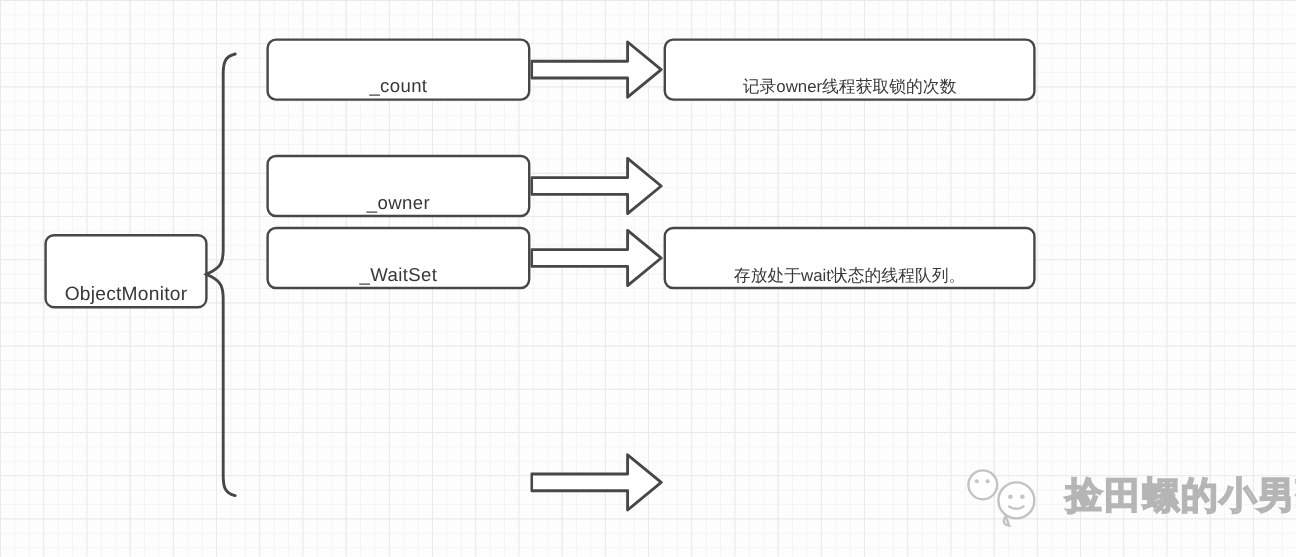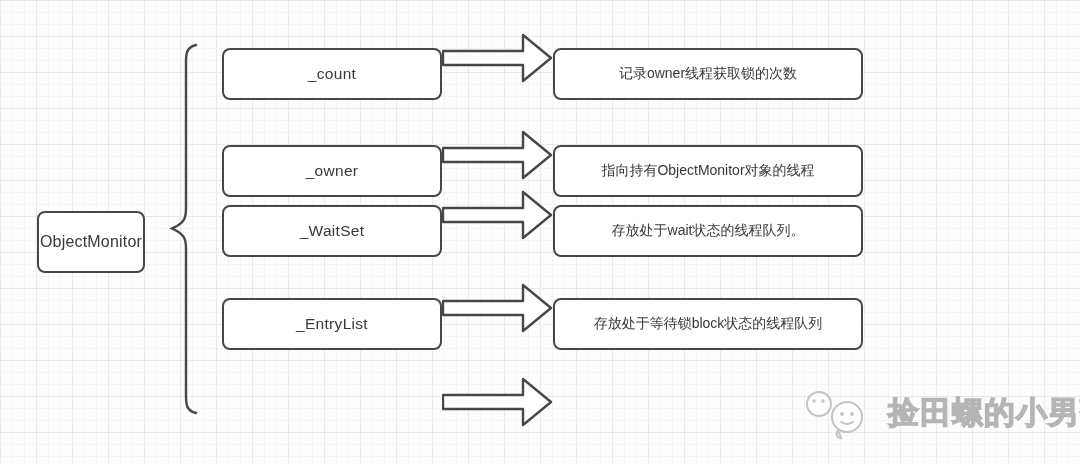--- a/index.html
+++ b/index.html
@@ -21,26 +21,25 @@
     background-image:
       linear-gradient(to right, var(--grid-major) 1px, transparent 1px),
       linear-gradient(to bottom, var(--grid-major) 1px, transparent 1px),
       linear-gradient(to right, var(--grid-minor) 1px, transparent 1px),
       linear-gradient(to bottom, var(--grid-minor) 1px, transparent 1px);
     background-size:36px 36px,36px 36px,12px 12px,12px 12px;
   }
   .box{
     position:absolute;box-sizing:border-box;
     background:#fff;border:2.4px solid var(--border);border-radius:8px;
-    display:flex;align-items:center;justify-content:center;
+    display:flex;align-items:flex-end;justify-content:center;
     color:var(--text);
-    margin-top:16px;
   }
   .root-box{
-    left:37px;top:195px;width:108px;height:62px;
+    left:37px;top:195px;width:136px;height:62px;
     font-size:16px;letter-spacing:0.2px;
   }
   .brace{position:absolute;left:165px;top:40px;width:36px;height:378px;}
   .brace path{fill:none;stroke:var(--border);stroke-width:2.4;stroke-linecap:round;}
   .row{position:absolute;left:0;width:100%;height:52px;}
   .field-box{left:222px;width:220px;height:100%;font-size:15.5px;letter-spacing:0.3px;}
   .arrow{position:absolute;left:442px;top:0;width:111px;height:52px;}
   .arrow polygon{fill:#fff;stroke:var(--border);stroke-width:2.4;stroke-linejoin:round;}
   .desc-box{left:553px;width:310px;height:100%;font-size:14px;}
   .shifted{transform:translateY(8px);}
@@ -81,48 +80,34 @@
     </div>
   </div>
 
   <div class="row" style="top:129px">
     <div class="box field-box">
       <span>_owner</span>
     </div>
     <svg class="arrow" viewBox="0 0 111 52" aria-hidden="true">
       <polygon points="1,19 81,19 81,3 109,26 81,49 81,33 1,33"></polygon>
     </svg>
-    <div class="box desc-box">
-      <span>指向持有ObjectMonitor对象的线程</span>
-    </div>
   </div>
 
   <div class="row" style="top:189px">
     <div class="box field-box">
       <span>_WaitSet</span>
     </div>
     <svg class="arrow" viewBox="0 0 111 52" aria-hidden="true">
       <polygon points="1,19 81,19 81,3 109,26 81,49 81,33 1,33"></polygon>
     </svg>
     <div class="box desc-box">
       <span>存放处于wait状态的线程队列。</span>
     </div>
   </div>
 
-  <div class="row" style="top:282px">
-    <div class="box field-box">
-      <span>_EntryList</span>
-    </div>
-    <svg class="arrow" viewBox="0 0 111 52" aria-hidden="true">
-      <polygon points="1,19 81,19 81,3 109,26 81,49 81,33 1,33"></polygon>
-    </svg>
-    <div class="box desc-box">
-      <span>存放处于等待锁block状态的线程队列</span>
-    </div>
-  </div>
 
   <div class="row" style="top:368px">
     <svg class="arrow shifted" viewBox="0 0 111 52" aria-hidden="true">
       <polygon points="1,19 81,19 81,3 109,26 81,49 81,33 1,33"></polygon>
     </svg>
   </div>
 
   <div class="watermark">
     <svg class="wm-icon" width="92" height="56" viewBox="0 0 92 56" aria-hidden="true">
       <g fill="rgba(255,255,255,0.85)" stroke="#bdbdbd" stroke-width="2">

